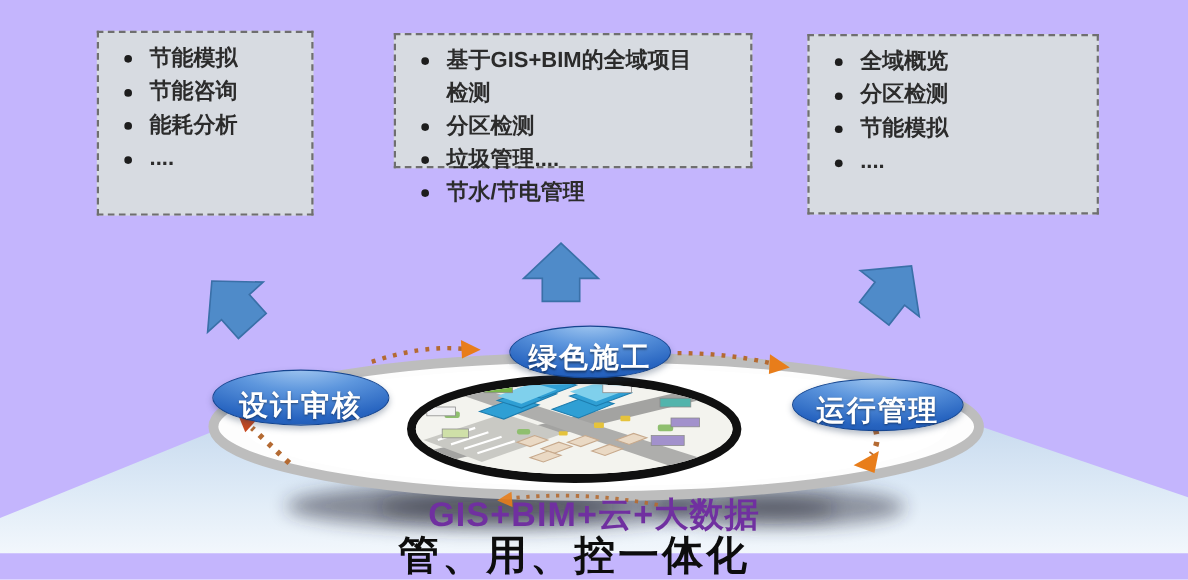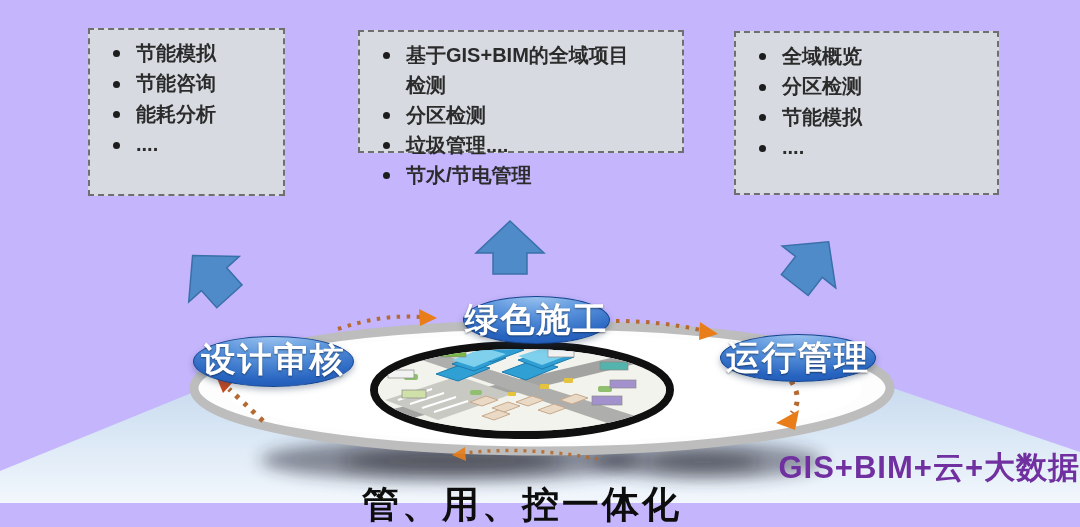--- a/index.html
+++ b/index.html
@@ -24,36 +24,36 @@
   }
   .box1 li{line-height:1.5;}
   .dash-box li::before{
     content:"";position:absolute;left:15px;top:0.62em;width:7px;height:7px;
     border-radius:50%;background:#1d1d1d;
   }
 
   
   .badge{
     position:absolute;border-radius:50%;
-    display:flex;align-items:flex-start;justify-content:center;
-    color:#fff;font-weight:bold;font-size:34px;letter-spacing:2px;
+    display:flex;align-items:flex-end;justify-content:center;
+    color:#fff;font-weight:bold;font-size:26px;letter-spacing:2px;
     background:radial-gradient(ellipse 130% 160% at 50% -10%,
       #a6cbf2 0%, #5d96dd 30%, #2764c0 62%, #15469a 100%);
     border:1px solid #15458f;
     box-shadow:0 3px 6px rgba(40,60,90,.35);
     text-shadow:0 1px 2px rgba(0,0,0,.45);
     white-space:nowrap;
   }
   .badge-design{left:193px;top:336px;width:159px;height:49px;}
   .badge-green{left:463px;top:296px;width:145px;height:46px;}
-  .badge-operate{left:720px;top:334px;width:154px;height:46px;}
+  .badge-operate{left:720px;top:344px;width:154px;height:46px;}
 
   
   .tech-line{
-    position:absolute;left:0;top:447px;width:1080px;text-align:right;
+    position:absolute;left:0;top:447px;width:1080px;text-align:center;
     font-size:31px;font-weight:bold;color:#7030a0;letter-spacing:1px;
   }
   .slogan{
     position:absolute;left:0;top:480px;width:1044px;text-align:center;
     font-size:37px;font-weight:bold;color:#0d0d0d;letter-spacing:3px;
   }
 </style>
 </head>
 <body>
 

